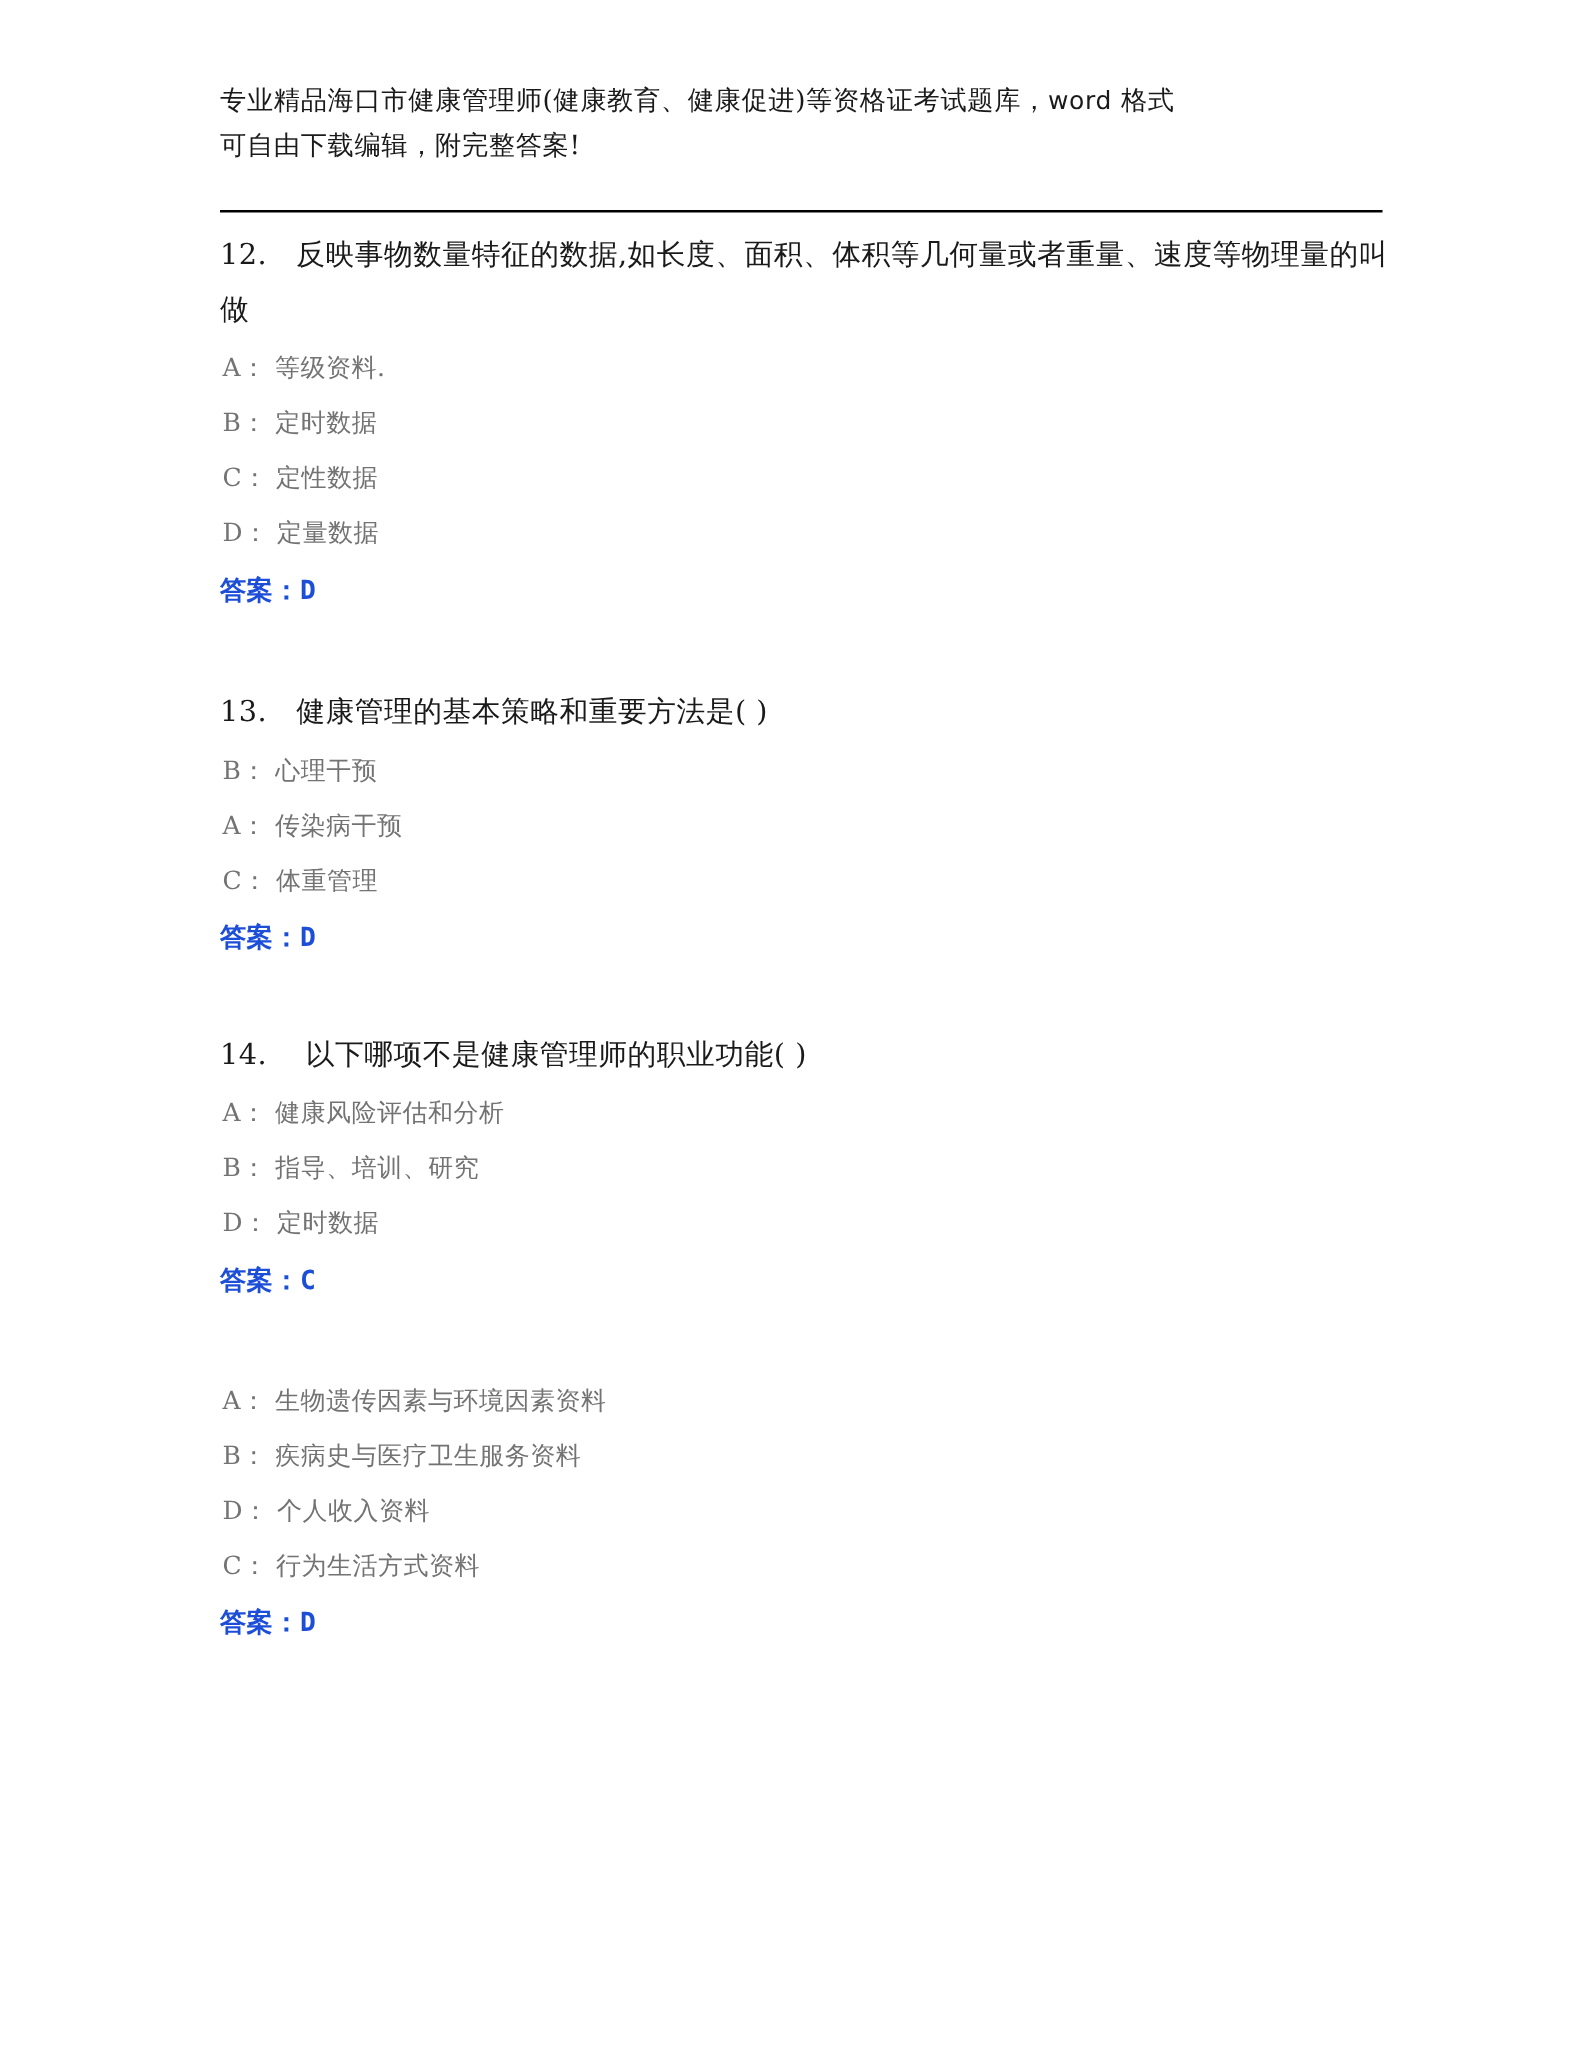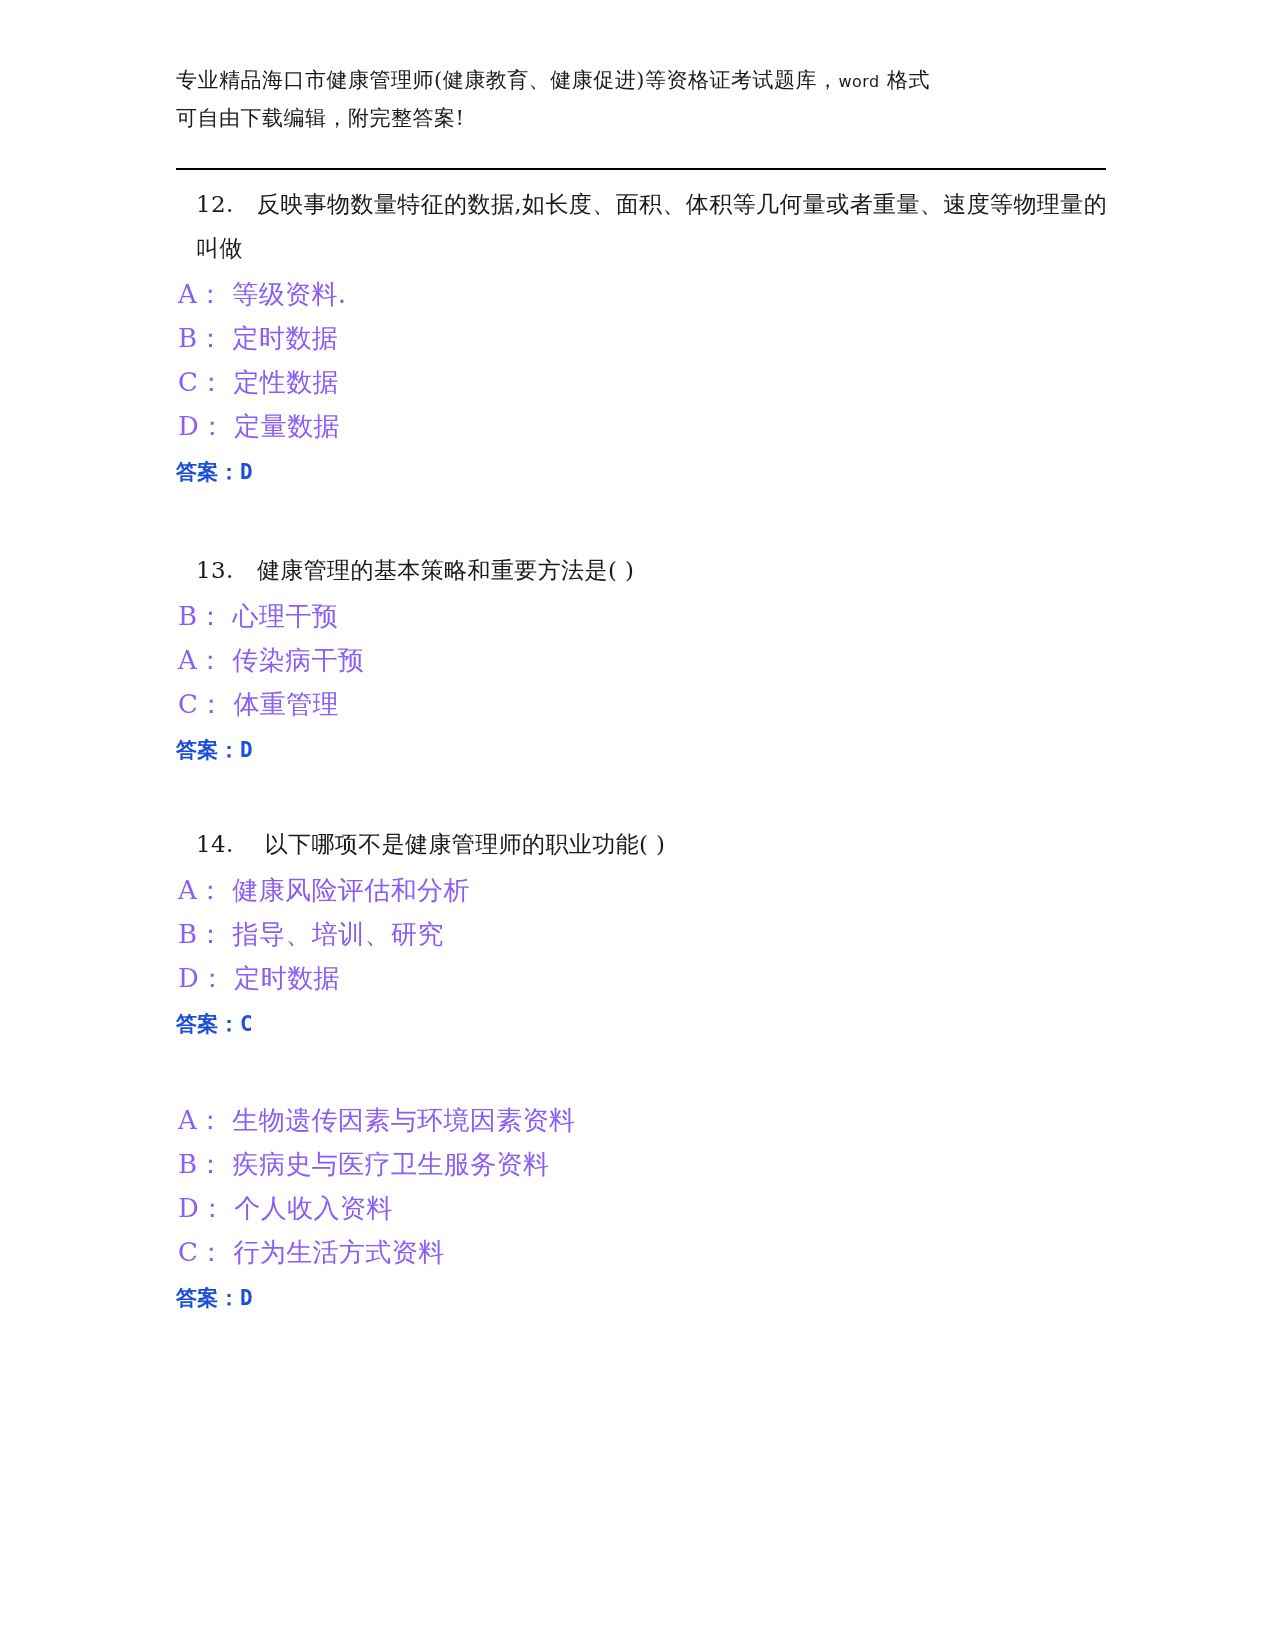--- a/index.html
+++ b/index.html
@@ -27,21 +27,21 @@
     top: 62px;
     width: 930px;
     font-family: "DejaVu Serif", serif;
     font-size: 21px;
     line-height: 36px;
     color: #1a1a1a;
     letter-spacing: 0.5px;
   }
   .header .latin {
     font-family: "DejaVu Sans", sans-serif;
-    font-size: 16px;
+    font-size: 20px;
   }
   .rule {
     position: absolute;
     left: 176px;
     top: 168px;
     width: 930px;
     height: 0;
     border-top: 2px solid #000000;
   }
   .content {
@@ -53,27 +53,26 @@
   .qblock {
     margin-bottom: 50px;
   }
   .qstem {
     font-family: "DejaVu Serif", serif;
     font-size: 23px;
     line-height: 44px;
     color: #1a1a1a;
     letter-spacing: 0.4px;
     margin-bottom: 2px;
-    margin-left: 20px;
   }
   .opt {
     font-family: "DejaVu Serif", serif;
-    font-size: 26px;
+    font-size: 20px;
     line-height: 44px;
-    color: #8b5cf6;
+    color: #737373;
     letter-spacing: 0.4px;
     padding-left: 2px;
   }
   .opt .lbl {
     font-family: "DejaVu Serif", serif;
   }
   .ans {
     font-family: "DejaVu Sans", sans-serif;
     font-size: 21px;
     line-height: 44px;

